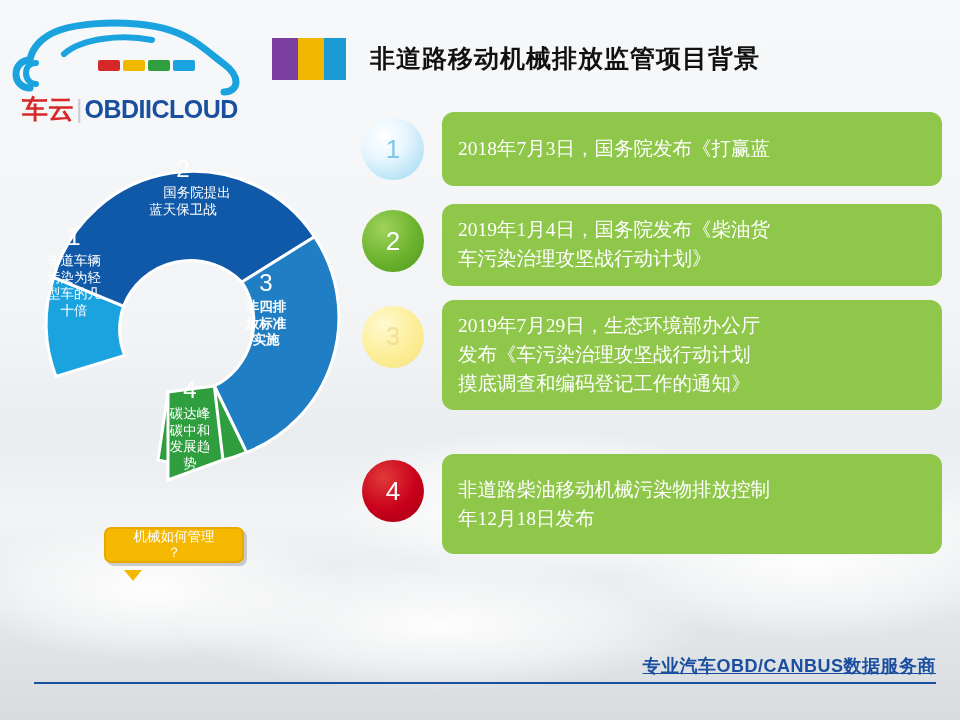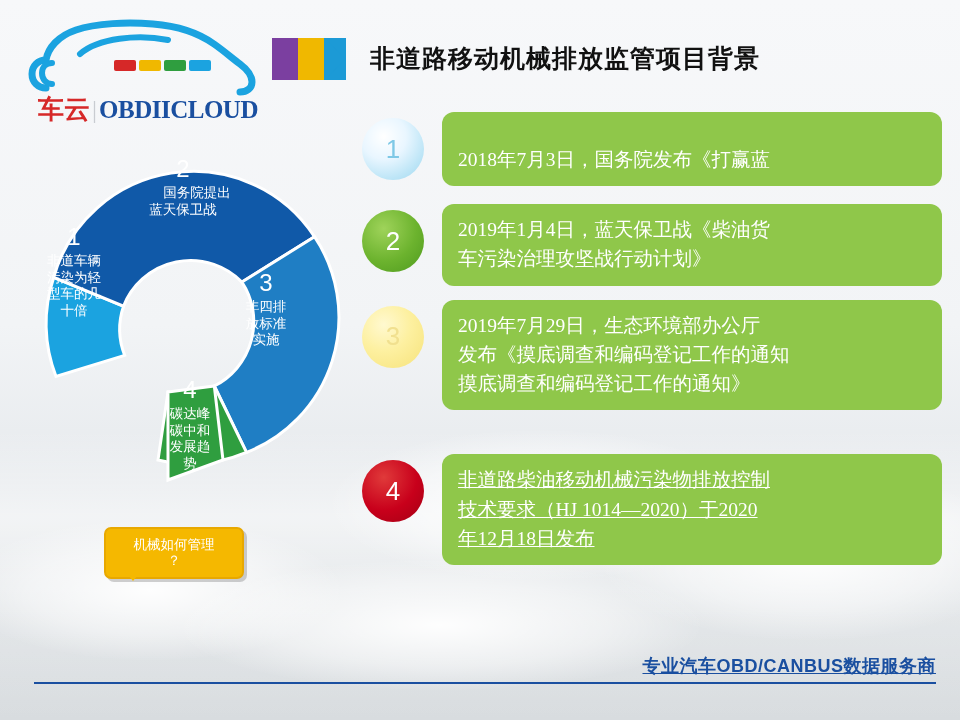--- a/index.html
+++ b/index.html
@@ -28,25 +28,24 @@
   }
   .cloudband {
     position: absolute;
     left: 0; right: 0;
     pointer-events: none;
   }
 
   
   .logo-box {
     position: absolute;
-    left: 18px;
+    left: 2px;
     top: 14px;
     width: 250px;
     height: 115px;
-    font-family: Liberation Serif, serif;
   }
   .logo-text {
     position: absolute;
     left: 20px;
     top: 78px;
     font-size: 25px;
     font-weight: bold;
     letter-spacing: 0px;
     white-space: nowrap;
   }
@@ -106,21 +105,21 @@
     font-size: 24px;
     font-weight: normal;
     margin-bottom: 2px;
   }
 
   .qmark-dot {
     position: absolute;
     left: 104px;
     top: 527px;
     width: 140px;
-    height: 52px;
+    height: 36px;
     background: #f5b800;
     border: 2px solid #e8a800;
     border-radius: 7px;
     box-shadow: 3px 3px 0 rgba(0,0,0,0.18);
     display: flex;
     align-items: center;
     justify-content: center;
     text-align: center;
     color: #ffffff;
     font-size: 13.5px;
@@ -174,21 +173,21 @@
     background: #8fc74a;
     border-radius: 12px;
     color: #ffffff;
     font-size: 19.5px;
     line-height: 1.5;
     padding: 11px 16px 12px 16px;
     box-sizing: border-box;
     font-family: "Liberation Serif", serif;
     min-height: 74px;
     display: flex;
-    align-items: flex-end;
+    align-items: center;
   }
   .card span { display: block; }
 
   
   .footer-line {
     position: absolute;
     left: 34px;
     right: 24px;
     bottom: 36px;
     height: 2px;
@@ -280,21 +279,21 @@
     </div>
 
     <div class="seg-label" style="left:102px;top:-6px;width:126px;">
       <span class="seg-num">2</span>
       <span style="white-space:pre-line;margin-left:28px;">国务院提出
 蓝天保卫战</span>
     </div>
 
     <div class="seg-label" style="left:200px;top:108px;width:96px;">
       <span class="seg-num">3</span>
-      <span style="white-space:pre-line;">非四排
+      <span style="white-space:pre-line;font-weight:bold;">非四排
 放标准
 实施</span>
     </div>
 
     <div class="seg-label" style="left:126px;top:215px;width:92px;">
       <span class="seg-num">4</span>
       <span style="white-space:pre-line;text-align:right;">碳达峰
 碳中和
 发展趋
 势</span>
@@ -319,47 +318,46 @@
         </div>
       </div>
     </div>
 
     <div class="item">
       <div class="bullet b2">
         <span>2</span>
       </div>
       <div class="card">
         <div>
-          <span>2019年1月4日，蓝天保卫战《柴油货</span>
+          <span>2019年1月4日，国务院发布《柴油货</span>
           <span>车污染治理攻坚战行动计划》</span>
         </div>
       </div>
     </div>
 
     <div class="item" style="min-height:102px;">
       <div class="bullet b3">
         <span>3</span>
       </div>
       <div class="card" style="min-height:100px;">
         <div>
           <span>2019年7月29日，生态环境部办公厅</span>
-          <span>发布《摸底调查和编码登记工作的通知</span>
+          <span>发布《车污染治理攻坚战行动计划</span>
           <span>摸底调查和编码登记工作的通知》</span>
         </div>
       </div>
     </div>
 
     <div class="item" style="min-height:102px;margin-top:44px;">
       <div class="bullet b4">
         <span>4</span>
       </div>
-      <div class="card" style="min-height:100px;text-decoration:underline;">
+      <div class="card" style="min-height:100px;">
         <div>
           <span>非道路柴油移动机械污染物排放控制</span>
-          <span>技术要求（HJ 1014—2020）于2020</span>
           <span>年12月18日发布</span>
         </div>
       </div>
     </div>
 
   </div>
 
   <div class="footer-text">专业汽车OBD/CANBUS数据服务商</div>
   <div class="footer-line"></div>
 

